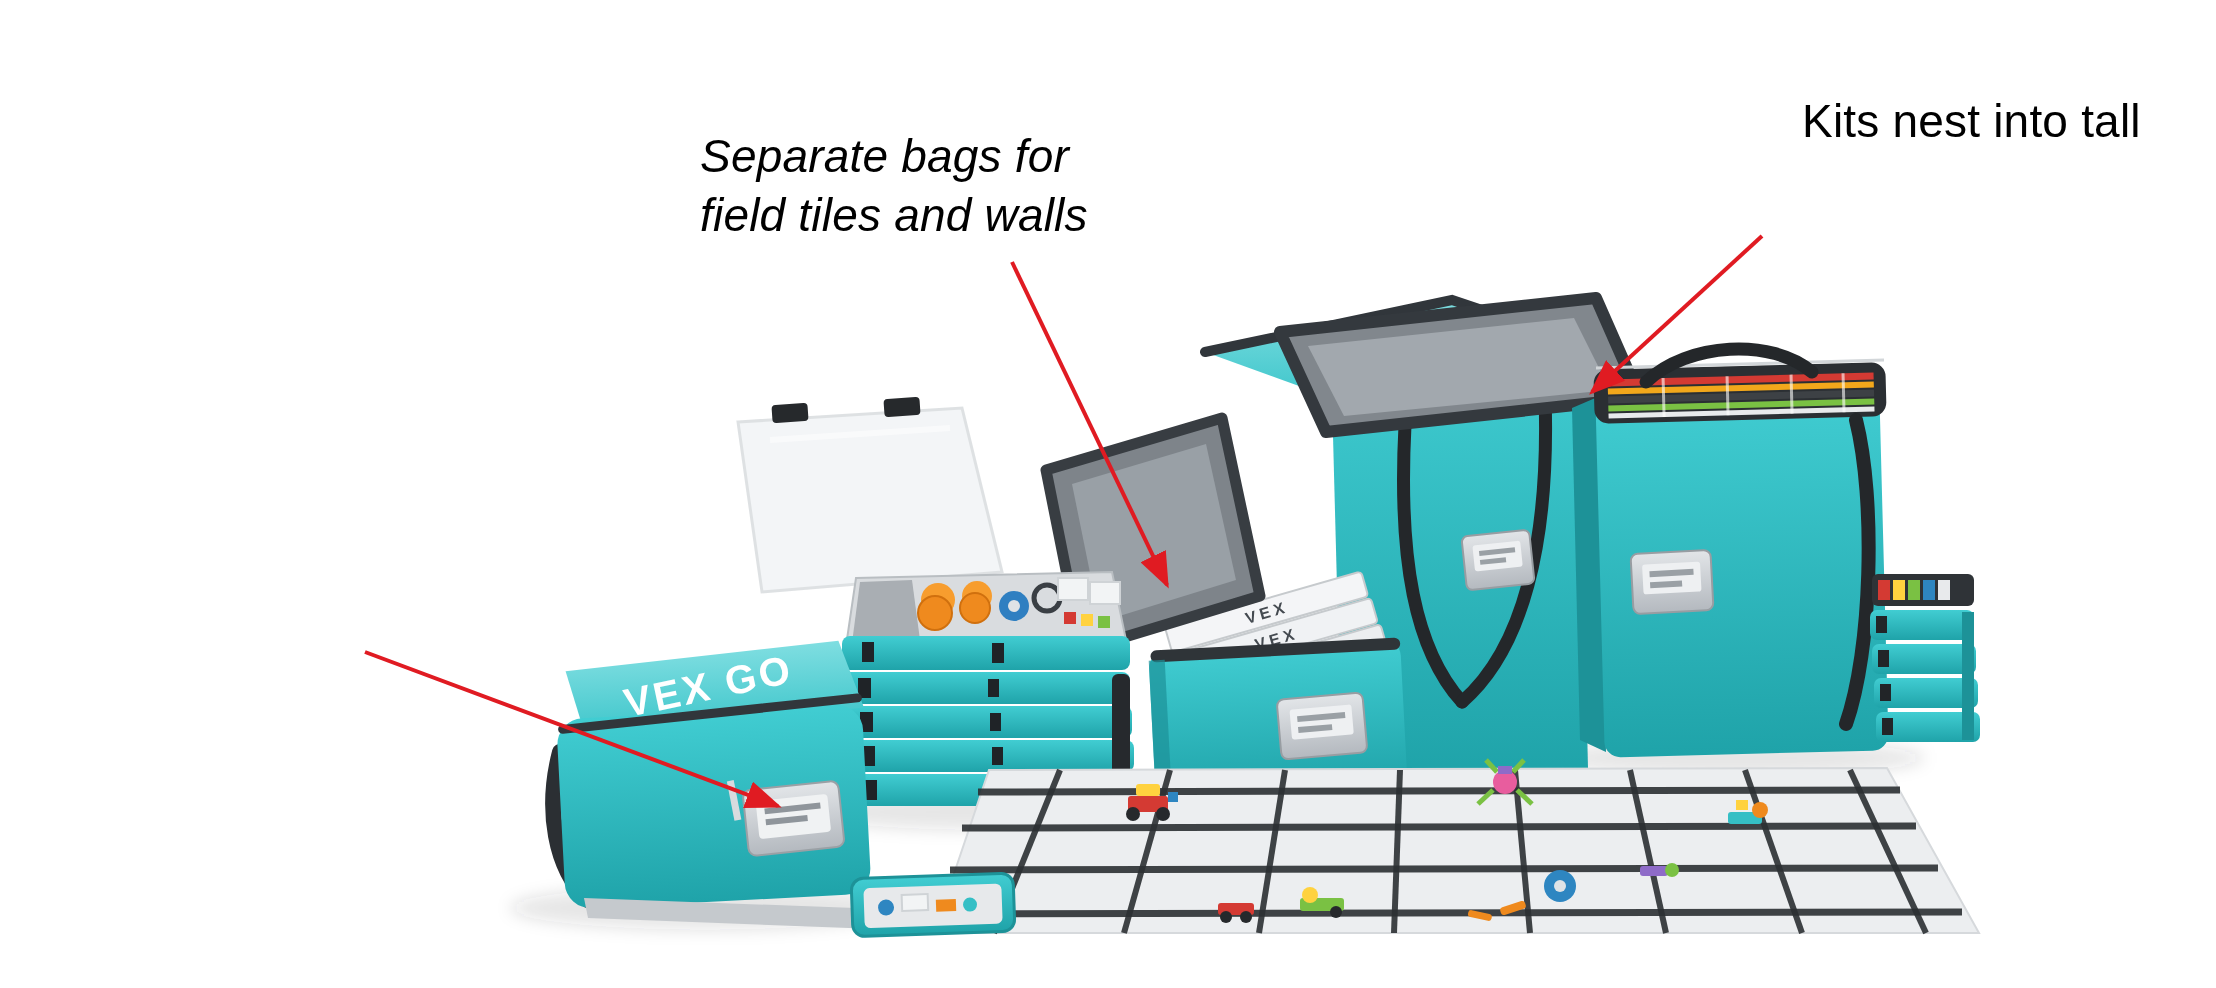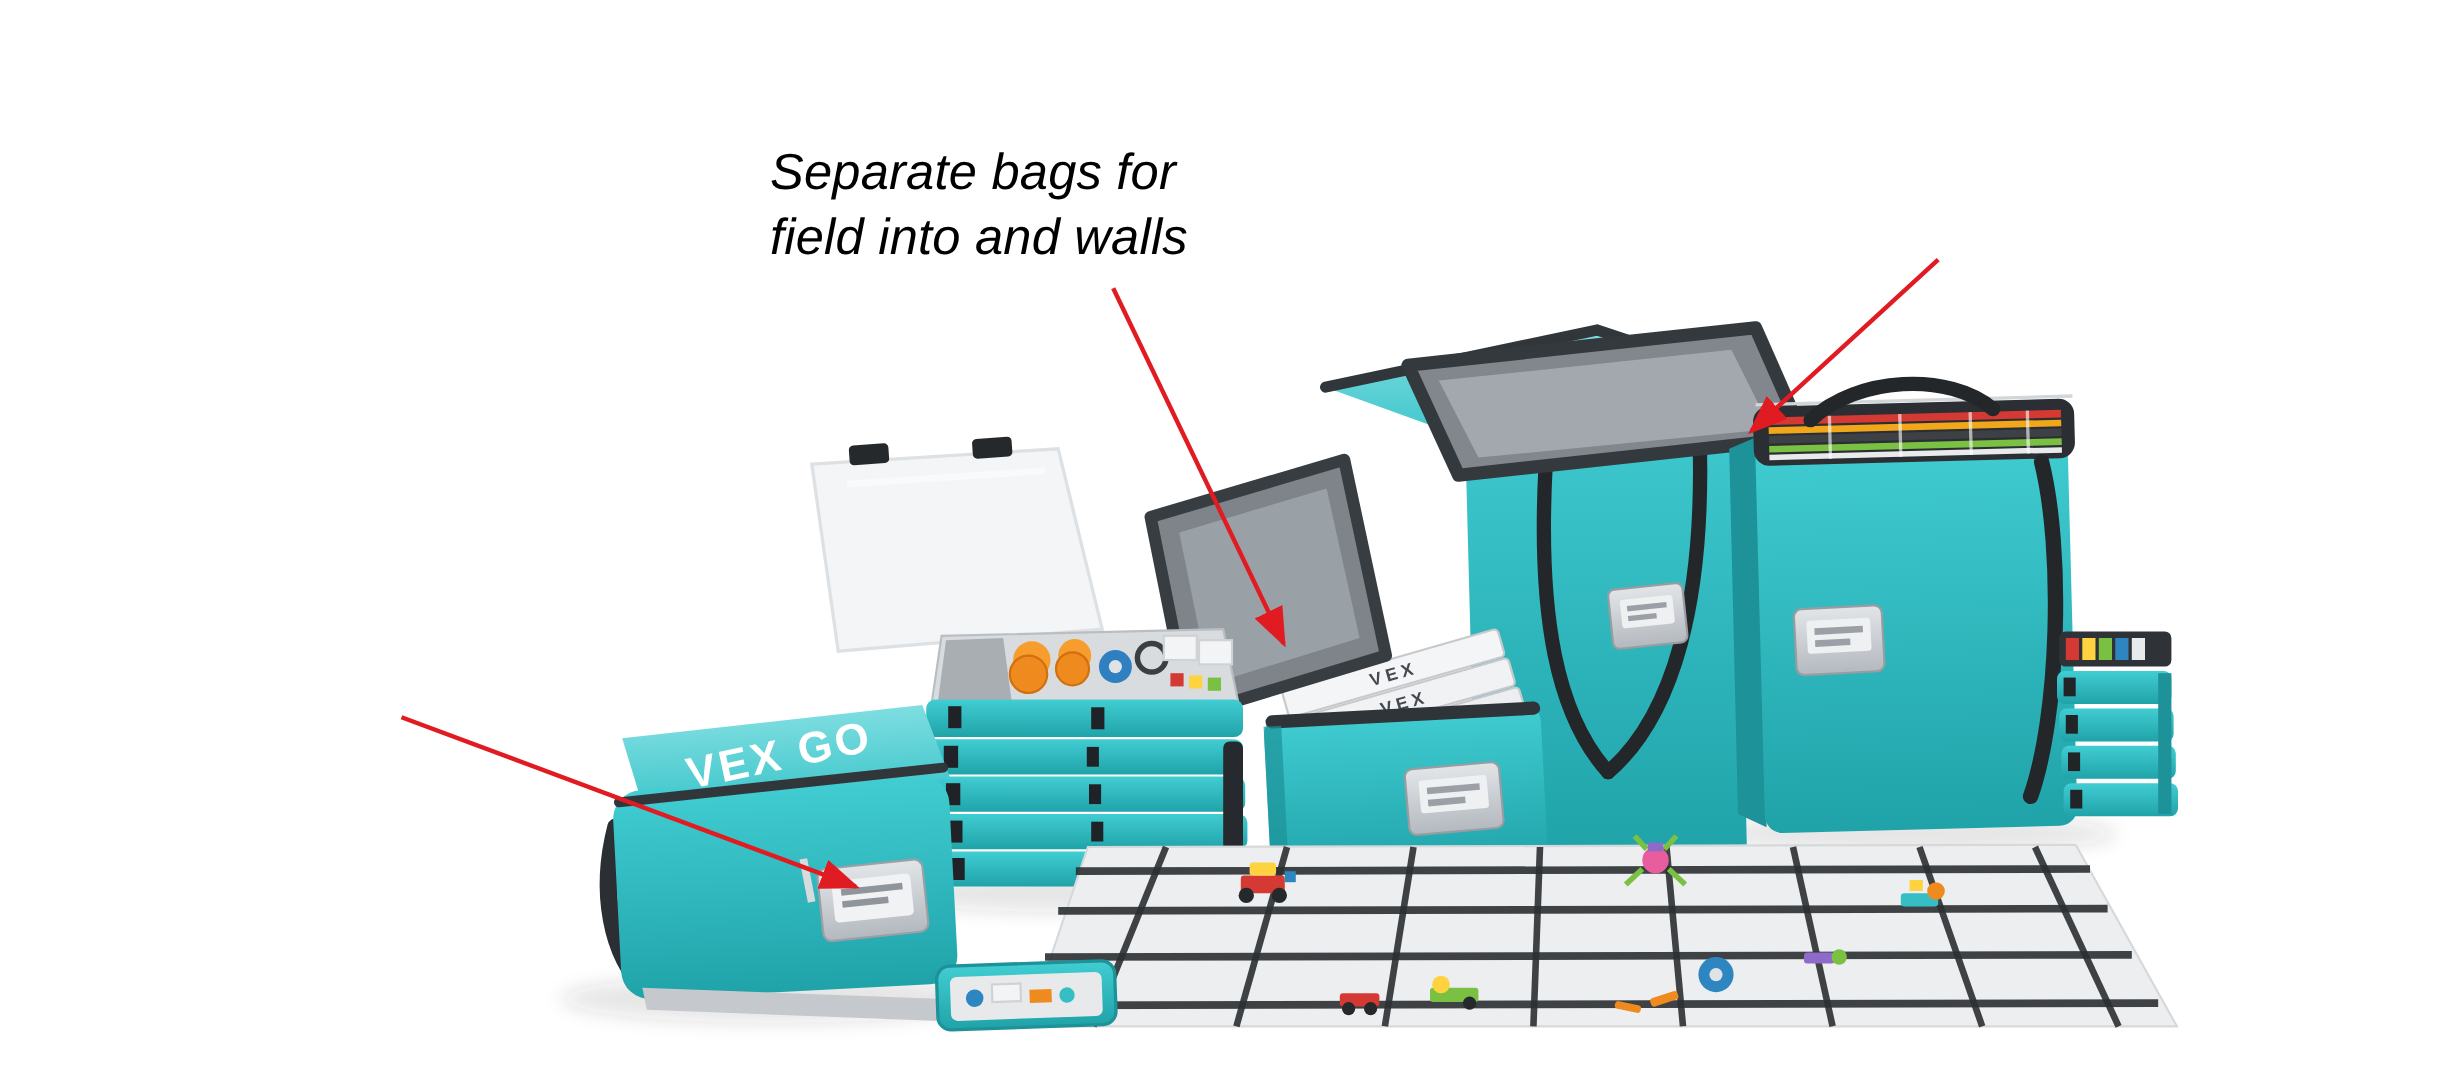--- a/index.html
+++ b/index.html
@@ -295,19 +295,20 @@
       <line x1="1012" y1="262" x2="1167" y2="585" marker-end="url(#arrowhead)"></line>
       <line x1="1762" y1="236" x2="1592" y2="392" marker-end="url(#arrowhead)"></line>
     </g>
   </svg>
 
   <div class="callout" style="left:85px; top:527px;">
   </div>
 
   <div class="callout" style="left:700px; top:127px;font-style:italic;">
     <div>Separate bags for</div>
-    <div>field into and walls</div>
+    <div>field tiles and walls</div>
   </div>
 
   <div class="callout" style="left:1802px; top:92px;">
+    <div>Kits nest into tall</div>
   </div>
 
 </div>
 
 </body></html>

